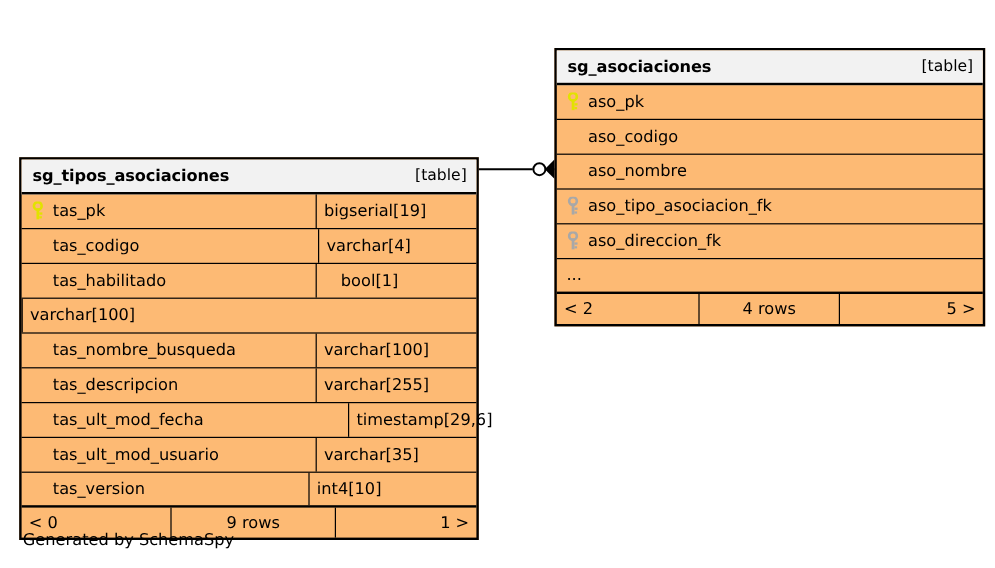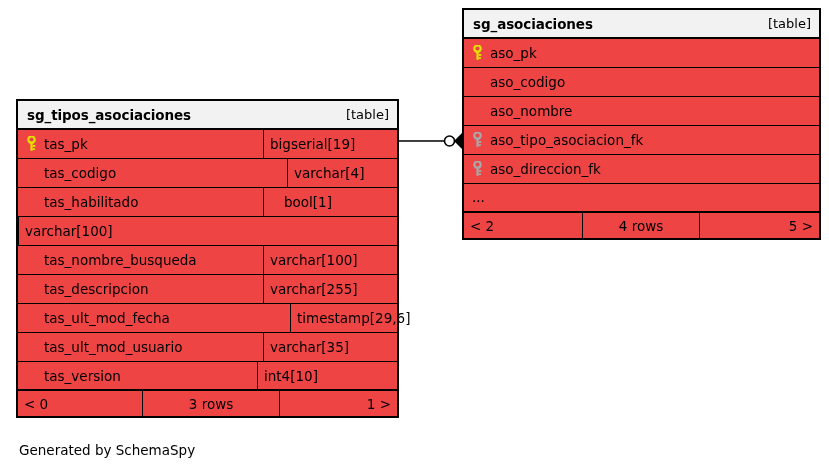--- a/index.html
+++ b/index.html
@@ -18,22 +18,23 @@
 
   .diagram {
     position: absolute;
     inset: 0;
   }
 
   
   .table-box {
     position: absolute;
     border: 2px solid #000000;
-    background: #ef4444;
-    box-sizing: border-box;
+    background: #fdba74;
+    box-sizing: border-box;
+    margin-top: 32px;
   }
 
   .tbl-header {
     display: flex;
     align-items: center;
     justify-content: space-between;
     background: #f2f2f2;
     border-bottom: 2px solid #000000;
     height: 29px;
     box-sizing: border-box;
@@ -239,21 +240,21 @@
         <span>tas_pk</span>
       </div>
       <div class="col-type" style="width:134px;">bigserial[19]</div>
     </div>
 
     <div class="tbl-row">
       <div class="col-name">
         <span class="key-slot"></span>
         <span>tas_codigo</span>
       </div>
-      <div class="col-type" style="width:110px;">varchar[4]</div>
+      <div class="col-type" style="width:132px;">varchar[4]</div>
     </div>
 
     <div class="tbl-row">
       <div class="col-name">
         <span class="key-slot"></span>
         <span>tas_habilitado</span>
       </div>
       <div class="col-type" style="width:134px;padding-left:20px;">bool[1]</div>
     </div>
 
@@ -296,21 +297,21 @@
     <div class="tbl-row last-col-row">
       <div class="col-name">
         <span class="key-slot"></span>
         <span>tas_version</span>
       </div>
       <div class="col-type" style="width:140px;">int4[10]</div>
     </div>
 
     <div class="tbl-footer">
       <div class="foot-cell foot-left" style="width:124px;">&lt; 0</div>
-      <div class="foot-cell foot-mid" style="width:138px;">3 rows</div>
+      <div class="foot-cell foot-mid" style="width:138px;">9 rows</div>
       <div class="foot-cell foot-right" style="flex:1 1 auto;">1 &gt;</div>
     </div>
   </div>
 
   <svg class="connector" width="829" height="473">
     <line x1="399" y1="141" x2="444" y2="141" stroke="#000000" stroke-width="1.6"></line>
     <circle cx="449.5" cy="141" r="5" fill="#ffffff" stroke="#000000" stroke-width="1.6"></circle>
     <polygon points="462,133 462,149 454,141" fill="#000000"></polygon>
     <line x1="454" y1="141" x2="462" y2="141" stroke="#000000" stroke-width="1.6"></line>
   </svg>

